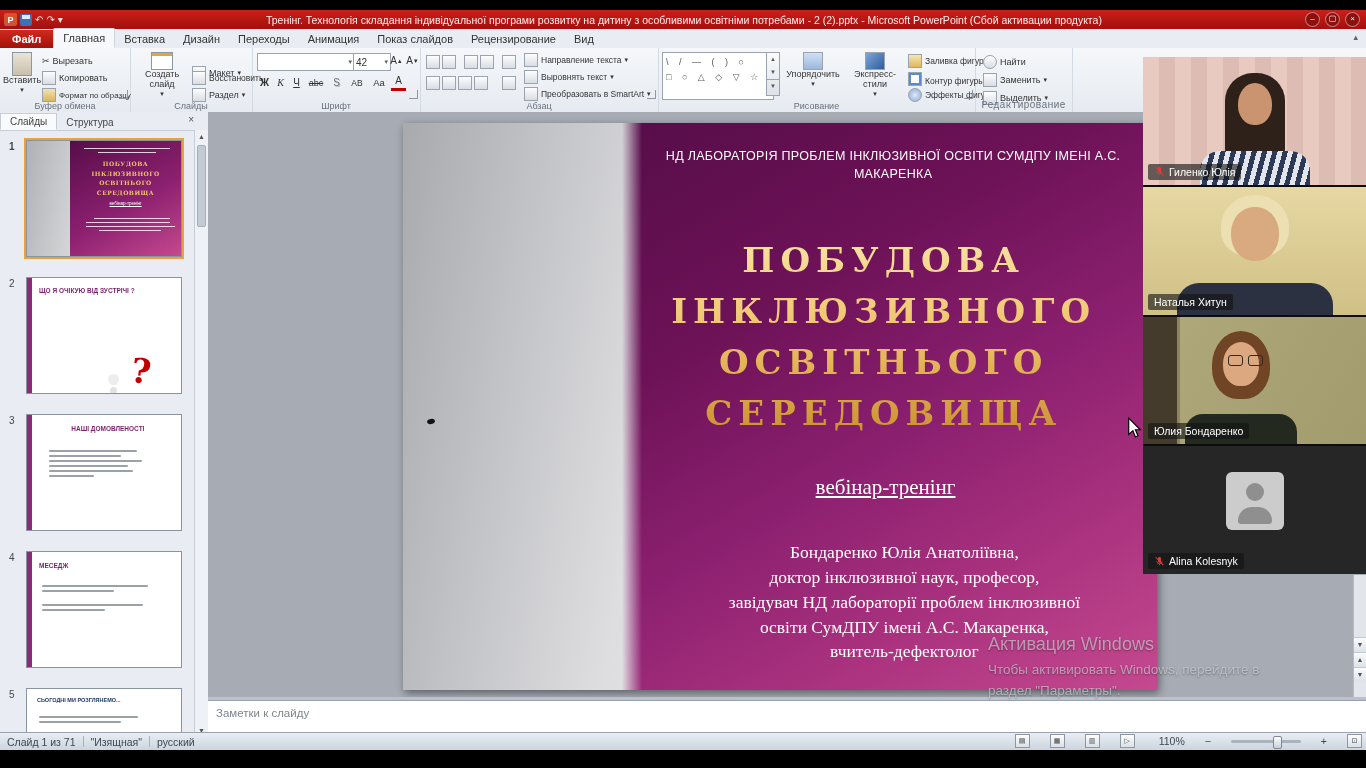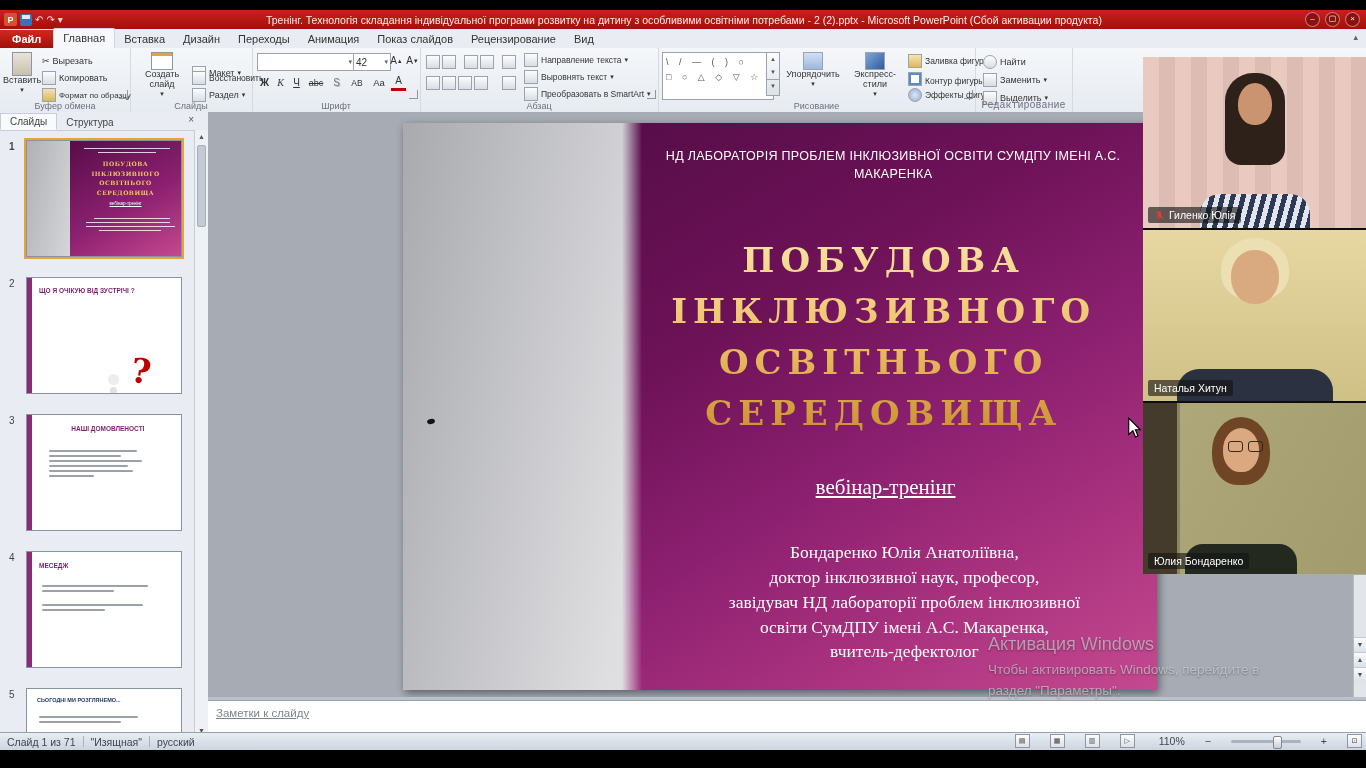--- a/index.html
+++ b/index.html
@@ -104,21 +104,21 @@
   .sdot{position:absolute;left:24px;top:296px;width:8px;height:5px;background:#141414;
         border-radius:50%;transform:rotate(-12deg);}
   .mscroll{position:absolute;right:0;top:463px;width:12px;height:122px;background:#e2e6eb;
            border-left:1px solid #b4bcc6;}
   .ms-btn{height:14px;text-align:center;font-size:7px;color:#4c545e;line-height:14px;
           border-top:1px solid #c2c9d2;background:linear-gradient(#fafbfc,#dde2e8);}
 
   
   .splitter{left:208px;right:0;top:697px;height:3px;background:#bac1ca;}
   .notes{left:208px;right:0;top:700px;height:37px;background:#fff;border-top:1px solid #98a1ac;}
-  .notes-label{position:absolute;left:8px;top:6px;font-size:11.5px;color:#7d858f;text-decoration:underline;}
+  .notes-label{position:absolute;left:8px;top:6px;font-size:11.5px;color:#7d858f;}
   .statusbar{left:0;right:0;top:732px;height:17px;background:linear-gradient(#e9eef4,#ccd4de);
              border-top:1px solid #98a1ac;display:flex;align-items:center;font-size:10.5px;color:#3f4650;}
   .sbitem{padding:0 7px;white-space:nowrap;}
   .sbsep{width:1px;height:11px;background:#aab2bd;}
   .sbright{position:absolute;right:4px;top:1px;display:flex;align-items:center;gap:20px;}
   .viewbtn{width:13px;height:12px;border:1px solid #8d96a1;background:linear-gradient(#fdfdfd,#dce1e7);
            font-size:7px;line-height:11px;text-align:center;color:#444;}
   .ztrack{width:70px;height:3px;background:#aab2bd;border-radius:2px;position:relative;}
   .zthumb{position:absolute;left:60%;top:-4px;width:7px;height:11px;background:linear-gradient(#fdfdfd,#c9d0d9);
           border:1px solid #7f8893;border-radius:2px;}
@@ -532,20 +532,36 @@
       <div class="c3hair"></div>
       <div class="c3face"></div>
       <div class="c3lens" style="left:38%;"></div>
       <div class="c3lens" style="left:47%;"></div>
       <div class="c3body"></div>
       <div class="nametag">
         <span>Юлия Бондаренко</span>
       </div>
     </div>
 
+    <div class="vcell">
+      <div class="c4bg"></div>
+      <div class="avatarbox">
+        <div class="avhead"></div>
+        <div class="avbody"></div>
+      </div>
+      <div class="nametag">
+        <svg width="11" height="11" viewBox="0 0 16 16">
+          <path d="M8 1.5c1.2 0 2.1.9 2.1 2.1v4a2.1 2.1 0 0 1-4.2 0v-4C5.9 2.4 6.8 1.5 8 1.5z" fill="#e03c3c"></path>
+          <path d="M4.2 7.6a3.8 3.8 0 0 0 7.6 0" fill="none" stroke="#e03c3c" stroke-width="1.3"></path>
+          <path d="M8 11.4v2.1" stroke="#e03c3c" stroke-width="1.3"></path>
+          <path d="M2.5 1.8l11 11.6" stroke="#e03c3c" stroke-width="1.5"></path>
+        </svg>
+        <span>Alina Kolesnyk</span>
+      </div>
+    </div>
   </div>
 
   <div class="a watermark">
     <div class="wm1">Активация Windows</div>
     <div class="wm2">Чтобы активировать Windows, перейдите в</div>
     <div class="wm2">раздел "Параметры".</div>
   </div>
 
   <div class="a cursor">
     <svg width="15" height="22" viewBox="0 0 12 19">

